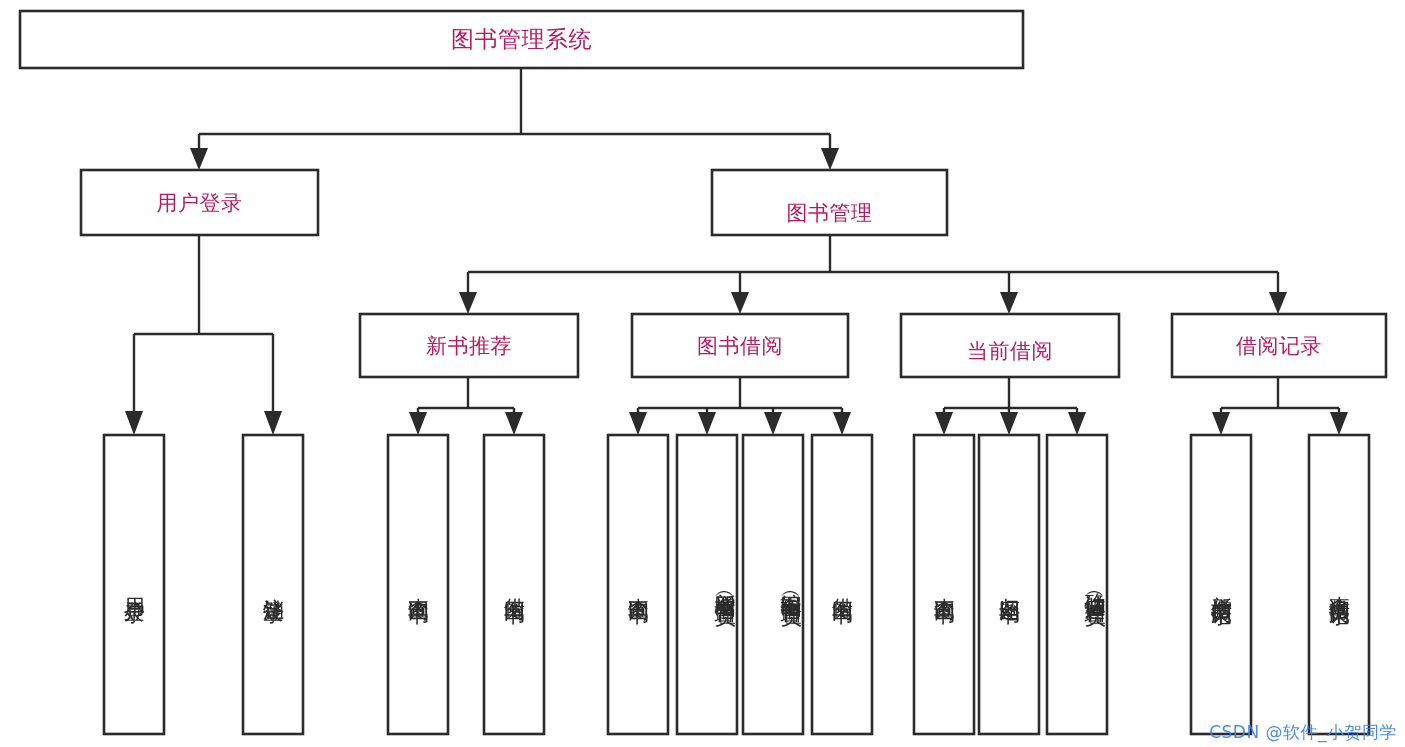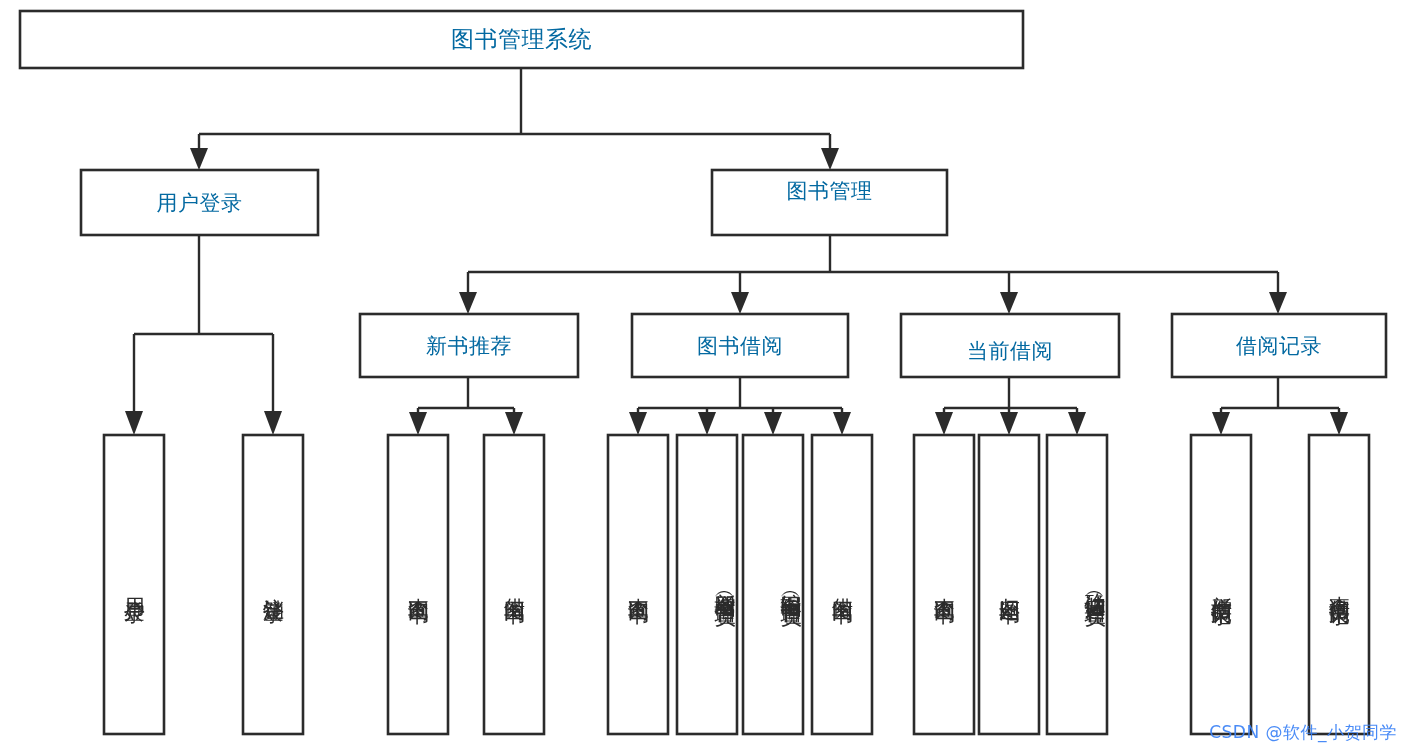--- a/index.html
+++ b/index.html
@@ -38,21 +38,21 @@
   }
   .arrowhead {
     fill: #2b2b2b;
     stroke: none;
   }
   .node-label-h {
     position: absolute;
     display: flex;
     align-items: center;
     justify-content: center;
-    color: #0369a1;
+    color: #be185d;
     font-size: 21px;
     letter-spacing: 0.5px;
     white-space: nowrap;
     pointer-events: none;
   }
   .node-label-v {
     position: absolute;
     display: flex;
     align-items: center;
     justify-content: center;
@@ -184,21 +184,21 @@
     <rect class="node-box" x="979" y="435" width="60" height="299"></rect>
     <rect class="node-box" x="1047" y="435" width="60" height="299"></rect>
 
     <rect class="node-box" x="1191" y="435" width="60" height="299"></rect>
     <rect class="node-box" x="1309" y="435" width="60" height="299"></rect>
   </svg>
 
   <div class="node-label-h" style="left:20px; top:11px; width:1003px; height:57px; font-size:23px;">图书管理系统</div>
 
   <div class="node-label-h" style="left:81px; top:170px; width:237px; height:65px;">用户登录</div>
-  <div class="node-label-h" style="left:712px; top:158px; width:235px; height:65px;">图书管理</div>
+  <div class="node-label-h" style="left:712px; top:180px; width:235px; height:65px;">图书管理</div>
 
   <div class="node-label-h" style="left:360px; top:314px; width:218px; height:63px;">新书推荐</div>
   <div class="node-label-h" style="left:632px; top:314px; width:216px; height:63px;">图书借阅</div>
   <div class="node-label-h" style="left:901px; top:314px; width:218px; height:74px;">当前借阅</div>
   <div class="node-label-h" style="left:1172px; top:314px; width:214px; height:63px;text-align:center;">借阅记录</div>
 
   <div class="node-label-v" style="left:104px; top:435px; width:60px; height:299px;">用户登录</div>
   <div class="node-label-v" style="left:243px; top:435px; width:60px; height:299px;">注销登录</div>
 
   <div class="node-label-v" style="left:388px; top:435px; width:60px; height:299px;">查询图书</div>

